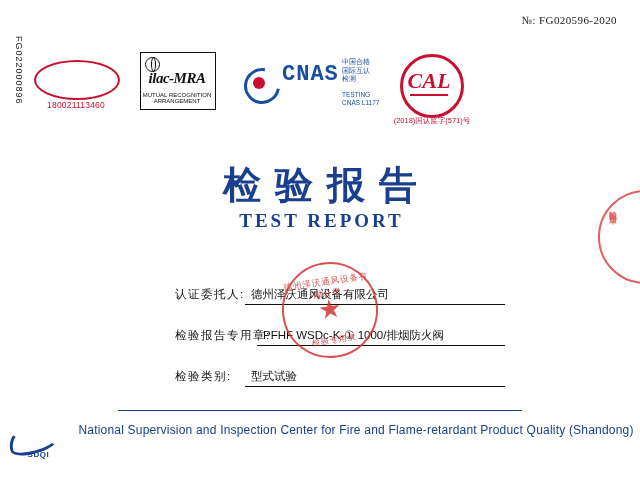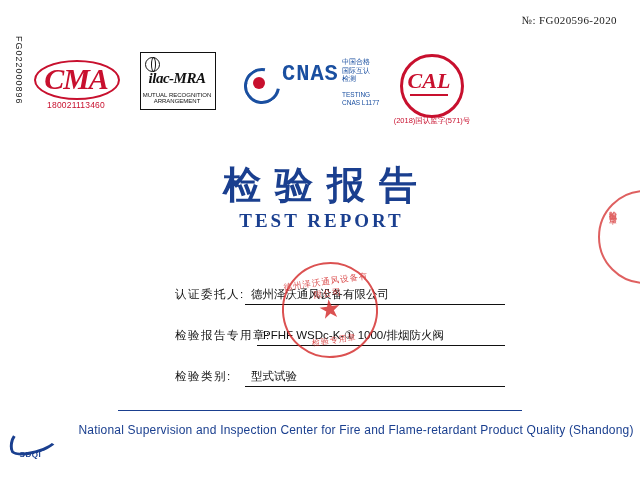--- a/index.html
+++ b/index.html
@@ -414,21 +414,21 @@
     left: 2px; top: 2px;
     width: 42px; height: 24px;
     border: 3px solid #1a3f8f;
     border-radius: 50% 50% 50% 50% / 70% 70% 30% 30%;
     border-top-color: transparent;
     border-right-color: transparent;
     transform: rotate(-15deg);
   }
   .sdqi-mark .label {
     position: absolute;
-    left: 0;
+    left: 8px;
     top: 28px;
     width: 48px;
     text-align: center;
     font-size: 8px;
     font-weight: bold;
     color: #1a3f8f;
     font-family: "Liberation Sans", sans-serif;
     letter-spacing: 0.5px;
   }
   .footer-cn {
@@ -459,21 +459,20 @@
     <span>№:</span>
     <span>FG020596-2020</span>
   </div>
 
   <div class="side-code">FG022000896</div>
 
   <div class="logos">
 
     <div class="cma">
       <div class="cma-oval"></div>
-      <div class="cma-text">CMA</div>
       <div class="cma-num">180021113460</div>
     </div>
 
     <div class="ilac">
       <div class="box"></div>
       <div class="globe"></div>
       <div class="txt">ilac-MRA</div>
       <div class="sub">MUTUAL RECOGNITION ARRANGEMENT</div>
     </div>
 

